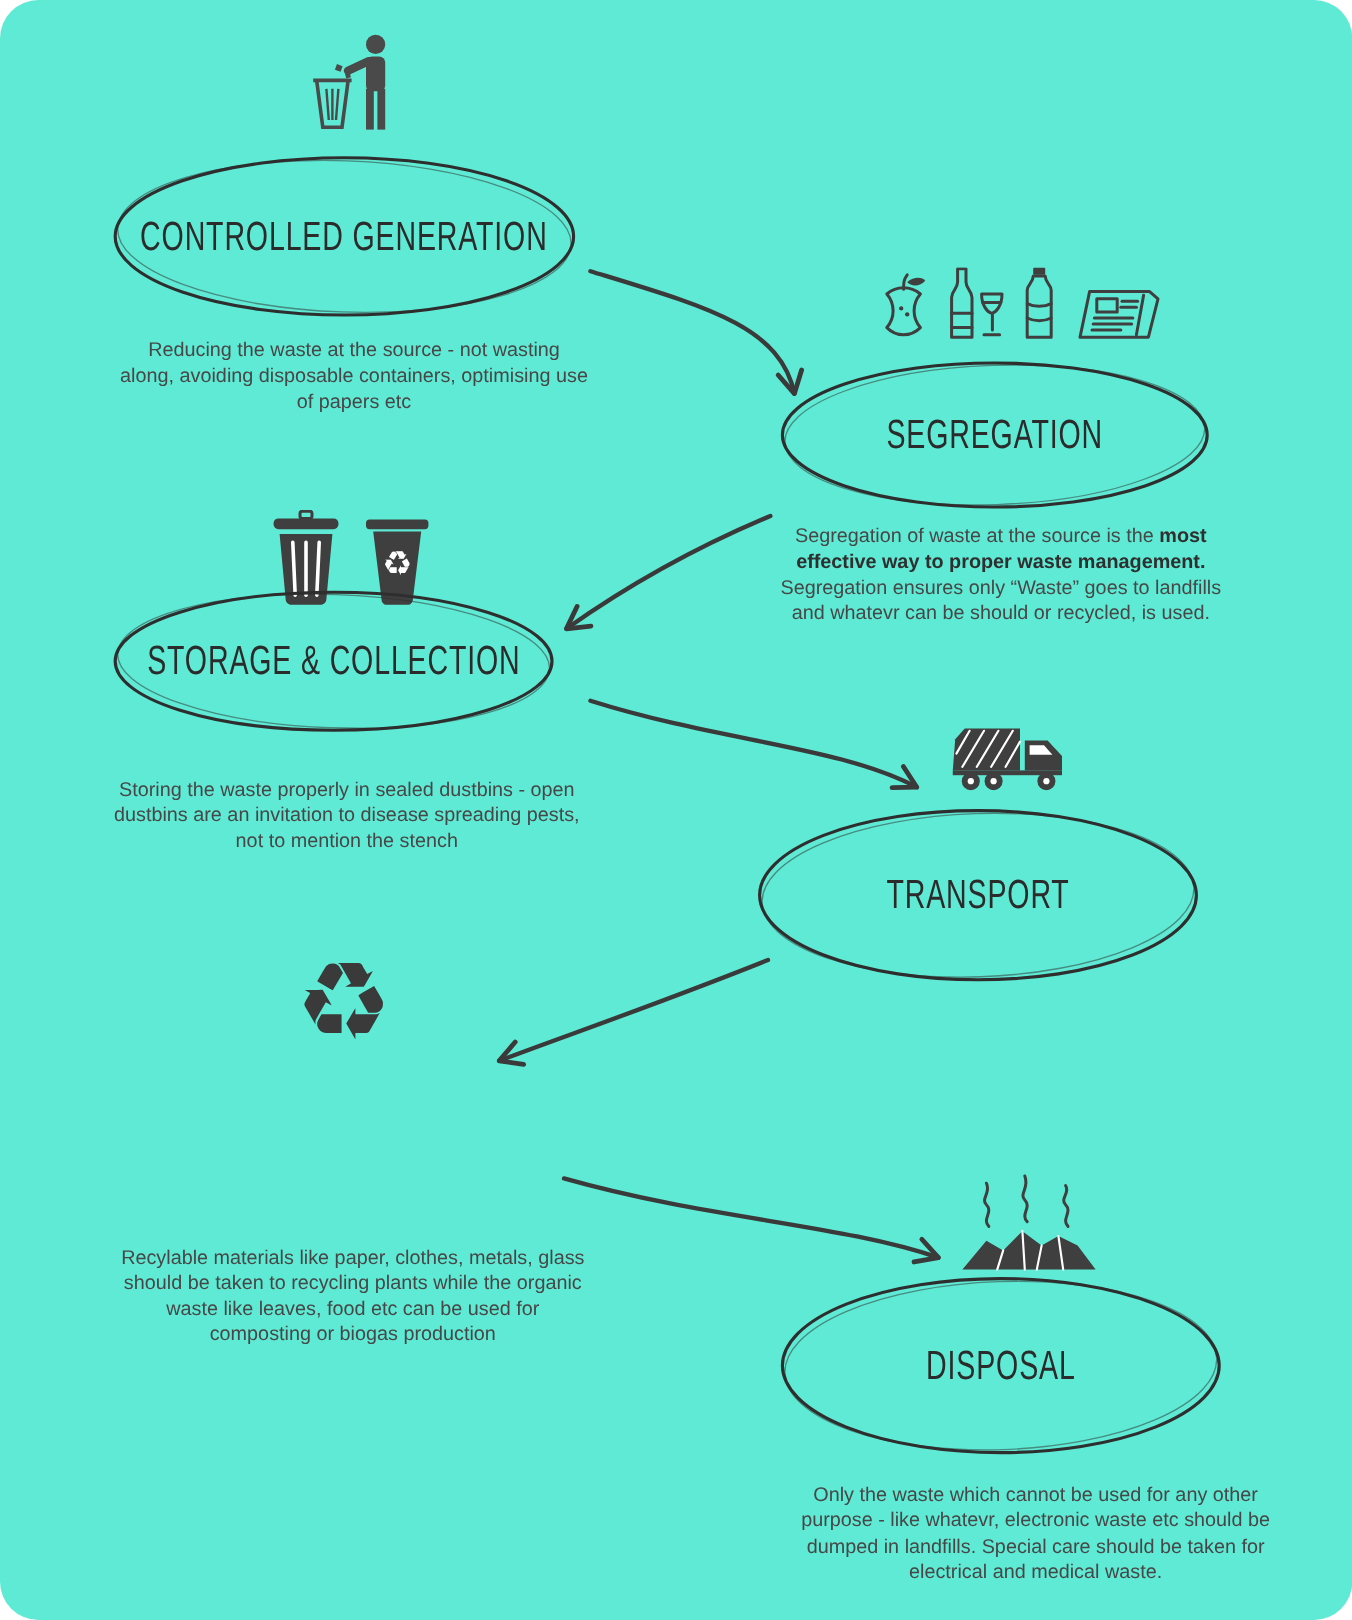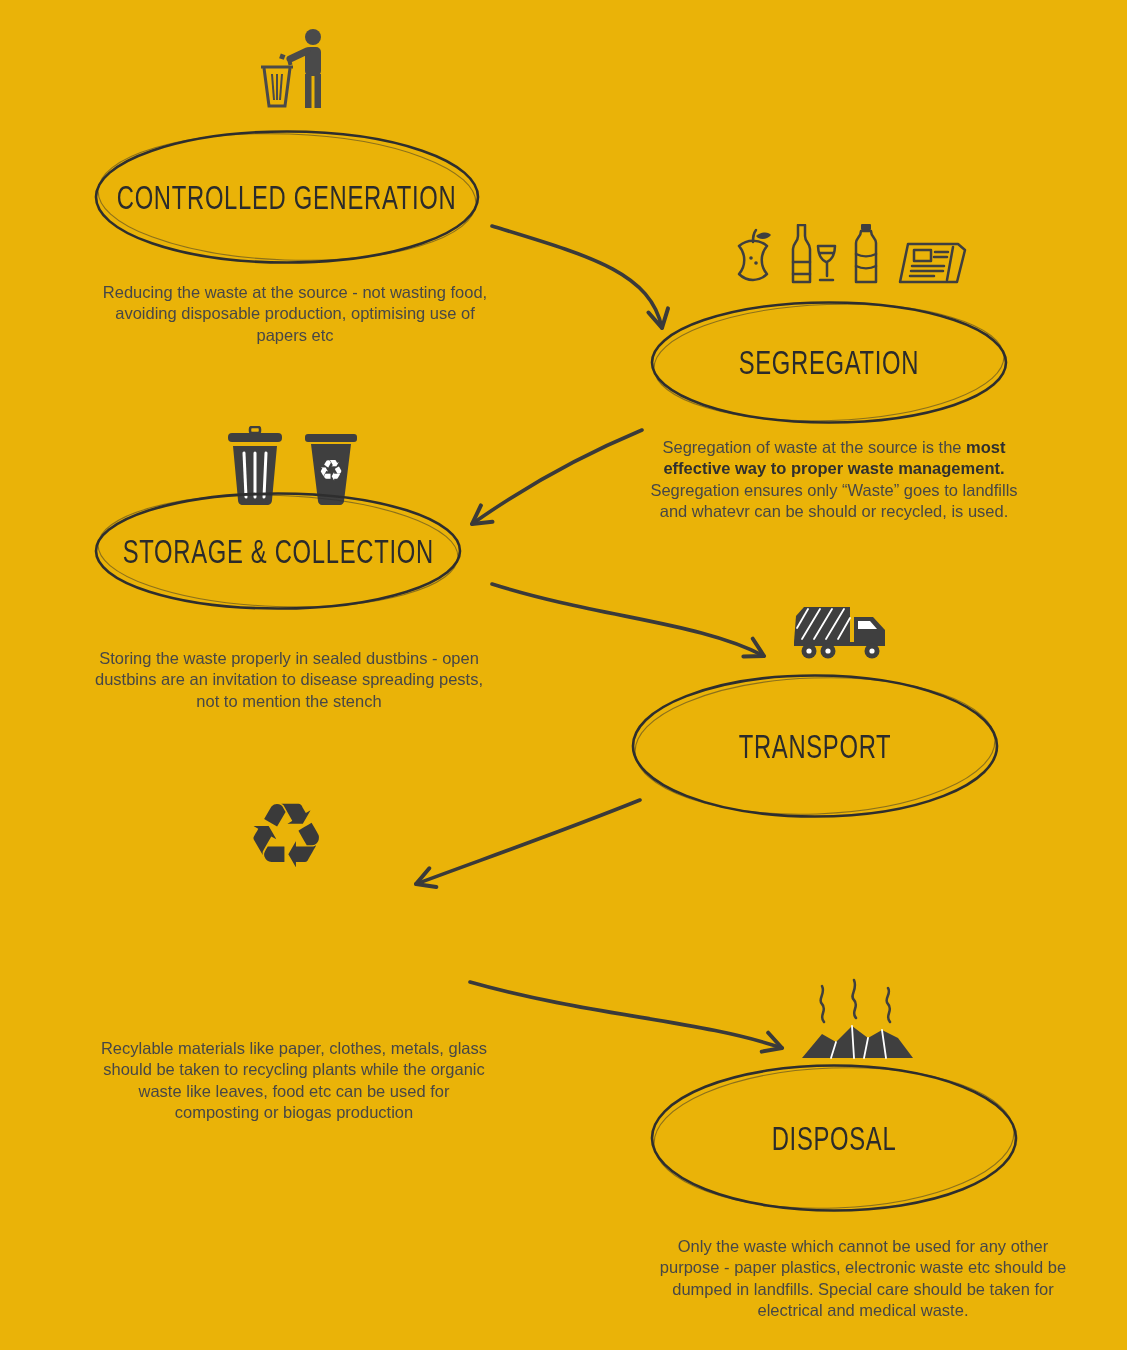--- a/index.html
+++ b/index.html
@@ -1,18 +1,18 @@
 <!DOCTYPE html>
 <html><head>
 <meta charset="utf-8">
 <style>
   * { margin:0; padding:0; box-sizing:border-box; }
   html,body { background:#ffffff; }
   body { font-family:"Liberation Sans", sans-serif; color:#444; }
-  .canvas { position:relative; width:1127px; height:1350px; background:#eab308; overflow:hidden; margin:0 auto; }
+  .canvas { position:relative; width:1127px; height:1350px; background:#5eead4; overflow:hidden; margin:0 auto;border-radius:32px; }
   .layer { position:absolute; left:0; top:0; pointer-events:none; }
   .arrow { fill:none; stroke:#3a3a3a; stroke-width:3.6; stroke-linecap:round; marker-end:url(#ah); }
   .blob { position:absolute; display:flex; align-items:center; justify-content:center; }
   .blob > svg { position:absolute; left:0; top:0; width:100%; height:100%; }
   .e1 { fill:none; stroke:#2e2e2e; stroke-width:2.6; }
   .e2 { fill:none; stroke:#2e2e2e; stroke-width:1.1; opacity:.5; }
   .step-title { position:relative; display:inline-block; font-size:34px; letter-spacing:1px; color:#2b2b2b; white-space:nowrap; transform:scaleX(0.7); transform-origin:center; }
   .desc { position:absolute; text-align:center; font-size:16.5px; line-height:1.3; color:#474747; }
   .desc b { color:#2f2f2f; }
   .icon { position:absolute; color:#3a3a3a; }
@@ -59,21 +59,21 @@
   </div>
 
   <div class="blob" style="left:92px; top:128px; width:390px; height:138px;">
     <svg viewBox="0 0 390 138">
       <ellipse class="e1" cx="195" cy="69" rx="191" ry="65.5"></ellipse>
       <ellipse class="e2" cx="195" cy="69" rx="189" ry="63" transform="rotate(2 195 69)"></ellipse>
     </svg>
     <span class="step-title">CONTROLLED GENERATION</span>
   </div>
 
-  <div class="desc" style="left:100px; top:282px; width:390px;">Reducing the waste at the source - not wasting food, avoiding disposable production, optimising use of papers etc</div>
+  <div class="desc" style="left:100px; top:282px; width:390px;">Reducing the waste at the source - not wasting along, avoiding disposable containers, optimising use of papers etc</div>
 
   <div class="iconrow" style="left:732px; top:226px; height:64px; gap:14px;">
     <span>
       <svg width="42" height="58" viewBox="0 0 42 58">
         <path class="stroke" d="M7,18 C15,11 27,11 35,18 C28,26 28,38 35,46 C27,54 15,54 7,46 C14,38 14,26 7,18 Z"></path>
         <path class="stroke" d="M21,14 C21,9 21,6 24,2"></path>
         <path class="ink" d="M24,8 C30,3 37,4 39,7 C35,12 27,12 24,8 Z"></path>
         <circle class="ink" cx="19" cy="30" r="1.8"></circle>
         <circle class="ink" cx="24" cy="35" r="1.8"></circle>
       </svg>
@@ -200,15 +200,15 @@
   </div>
 
   <div class="blob" style="left:648px; top:1062px; width:372px; height:152px;">
     <svg viewBox="0 0 372 152">
       <ellipse class="e1" cx="186" cy="76" rx="182" ry="72.5"></ellipse>
       <ellipse class="e2" cx="186" cy="76" rx="180" ry="70" transform="rotate(-2 186 76)"></ellipse>
     </svg>
     <span class="step-title">DISPOSAL</span>
   </div>
 
-  <div class="desc" style="left:648px; top:1236px; width:430px;">Only the waste which cannot be used for any other purpose - paper plastics, electronic waste etc should be dumped in landfills. Special care should be taken for electrical and medical waste.</div>
+  <div class="desc" style="left:648px; top:1236px; width:430px;">Only the waste which cannot be used for any other purpose - like whatevr, electronic waste etc should be dumped in landfills. Special care should be taken for electrical and medical waste.</div>
 
 </div>
 
 </body></html>

